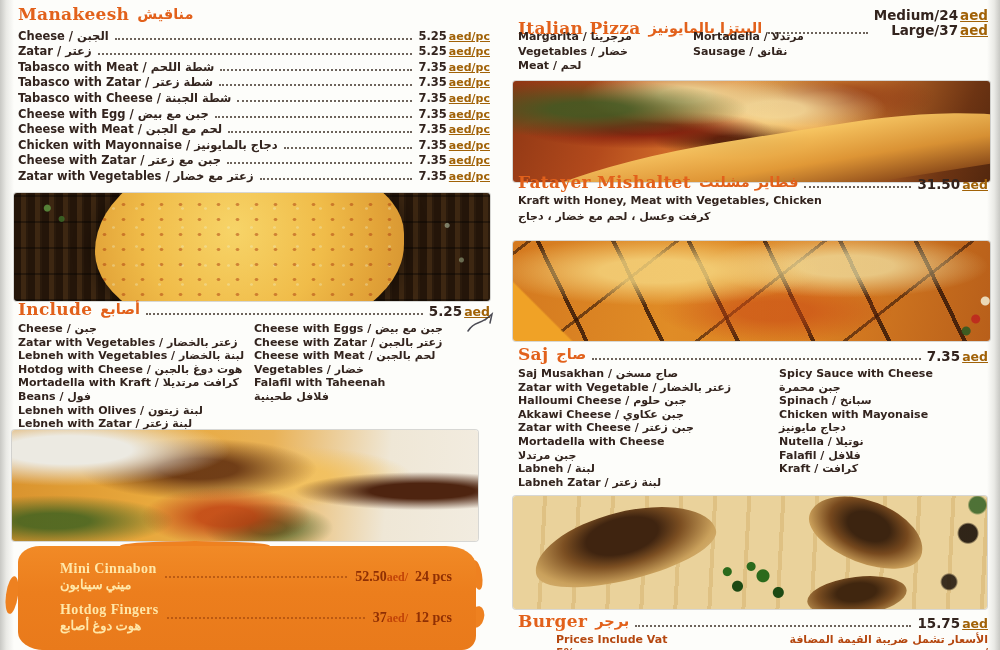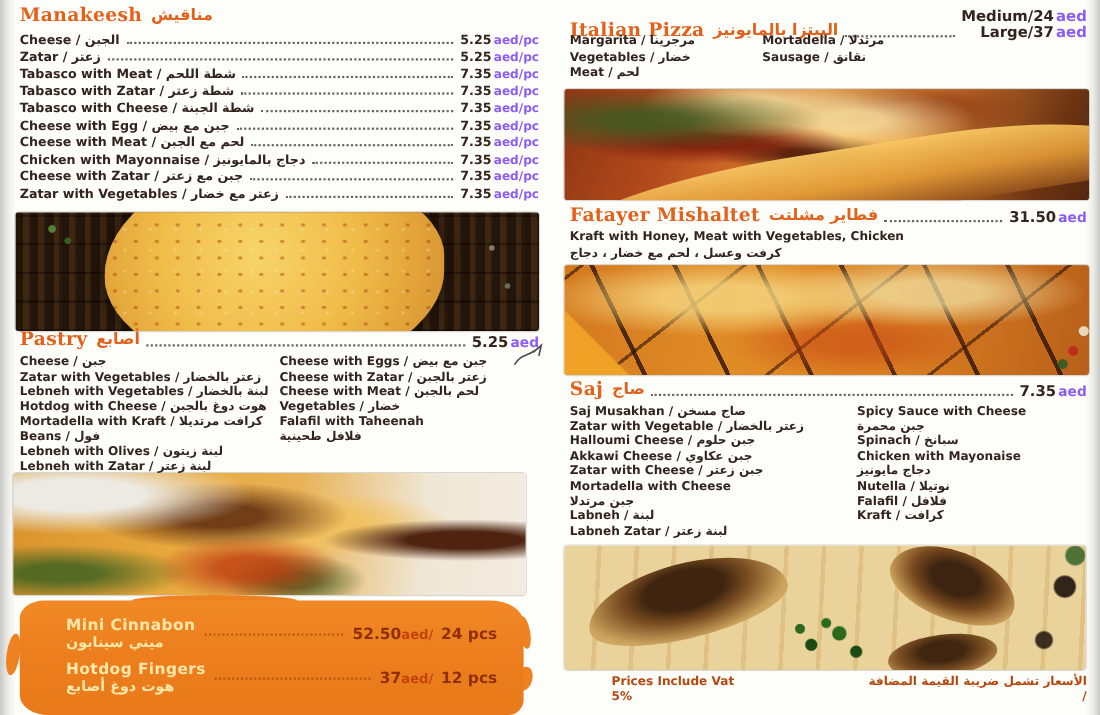--- a/index.html
+++ b/index.html
@@ -8,21 +8,21 @@
   .edge{position:absolute;top:0;height:650px;pointer-events:none;}
   .edge-left{left:0;width:14px;background:linear-gradient(90deg,#c8c8c4,#e9e9e5 45%,rgba(253,253,250,0));}
   .edge-right{right:0;width:13px;background:linear-gradient(270deg,#c8c8c4,#e9e9e5 45%,rgba(253,253,250,0));}
 
   .sec{position:absolute;}
   .sec-head{display:flex;align-items:flex-end;}
   .h-en{font-family:"DejaVu Serif",serif;font-weight:bold;font-size:17px;line-height:20px;color:#e2611b;letter-spacing:.3px;white-space:nowrap;}
   .h-ar{font-weight:bold;font-size:14.5px;line-height:19px;color:#e2611b;margin-left:8px;white-space:nowrap;}
   .leader{flex:1;border-bottom:2px dotted #6d635b;margin:0 6px 4px 6px;min-width:10px;}
   .num{font-weight:bold;font-style:normal;color:#33241e;}
-  .unit{font-style:normal;font-weight:bold;color:#8b5cf6;margin-left:2px;}
+  .unit{font-style:normal;font-weight:bold;color:#a16207;margin-left:2px;text-decoration:underline;}
   .head-price{white-space:nowrap;font-size:13px;}
   .head-price .num{font-size:13.5px;}
   .head-price .unit{font-size:12.5px;}
 
   .price-list{list-style:none;margin:3px 0 0;padding:0;}
   .price-row{display:flex;align-items:flex-end;height:15.6px;font-size:11.5px;font-weight:bold;}
   .price-row .item-name{white-space:nowrap;}
   .price-row .leader{margin-bottom:3px;}
   .price-row .price{white-space:nowrap;}
   .price-row .unit{font-size:11px;}
@@ -115,21 +115,21 @@
   
   .promo{position:absolute;left:18px;top:546px;width:458px;height:104px;
     background:linear-gradient(180deg,#f18a26,#ec7e1d 45%,#e97a1b);
     border-radius:22px 30px 14px 26px/16px 20px 14px 18px;}
   .splat{position:absolute;background:#ee8120;border-radius:50%;}
   .splat-1{left:6px;top:576px;width:12px;height:38px;transform:rotate(8deg);}
   .splat-2{left:472px;top:560px;width:10px;height:30px;transform:rotate(-10deg);}
   .splat-3{left:120px;top:541px;width:150px;height:10px;}
   .splat-4{left:40px;top:644px;width:90px;height:9px;}
   .splat-5{left:470px;top:606px;width:14px;height:22px;transform:rotate(14deg);}
-  .promo-inner{padding:15px 24px 0 42px;}
+  .promo-inner{padding:15px 24px 0 42px;font-family:Liberation Serif, serif;}
   .promo-row{display:flex;align-items:center;margin-bottom:9px;}
   .p-en{font-size:14px;font-weight:bold;color:#ffe7a8;letter-spacing:.4px;white-space:nowrap;}
   .p-ar{font-size:13px;font-weight:bold;color:#ffe7a8;white-space:nowrap;}
   .promo-leader{flex:1;border-bottom:2px dotted rgba(150,60,10,.55);margin:0 8px;min-width:20px;}
   .promo-price{white-space:nowrap;font-weight:bold;color:#8f2f04;font-size:14px;}
   .promo-price .unit2{font-style:normal;color:#c24408;font-size:12px;margin-top:10px;}
   .promo-price .qty{margin-left:7px;}
 
   .pen-mark{position:absolute;right:-4px;top:12px;opacity:.85;}
 
@@ -212,21 +212,21 @@
         </li>
       </ul>
   </section>
 
   <div class="photo ph-manakeesh">
     <div class="bread"></div>
   </div>
 
   <section class="sec" style="left:18px;top:299px;width:472px;">
     <div class="sec-head">
-      <span class="h-en">Pastry</span>
+      <span class="h-en">Include</span>
       <span class="h-ar">أصابع</span>
       <span class="leader"></span>
       <span class="head-price"><b class="num">5.25</b><i class="unit">aed</i></span>
     </div>
     <div class="cols">
       <ul class="col">
 
       <li class="plain-row">Cheese / جبن</li>
           <li class="plain-row">Zatar with Vegetables / زعتر بالخضار</li>
           <li class="plain-row">Lebneh with Vegetables / لبنة بالخضار</li>
@@ -303,21 +303,21 @@
       <li class="plain-row" style="height:14.5px;">Mortadella / مرتدلا</li>
           <li class="plain-row" style="height:14.5px;">Sausage / نقانق</li>
         </ul>
     </div>
   </section>
 
   <div class="photo ph-pizza">
     <div class="crust"></div>
   </div>
 
-  <section class="sec" style="left:518px;top:186px;width:470px;">
+  <section class="sec" style="left:518px;top:172px;width:470px;">
     <div class="sec-head">
       <span class="h-en">Fatayer Mishaltet</span>
       <span class="h-ar">فطاير مشلتت</span>
       <span class="leader"></span>
       <span class="head-price"><b class="num">31.50</b><i class="unit">aed</i></span>
     </div>
     <div class="desc">Kraft with Honey, Meat with Vegetables, Chicken</div>
     <div class="desc desc-ar">كرفت وعسل ، لحم مع خضار ، دجاج</div>
   </section>
 
@@ -358,18 +358,24 @@
   </section>
 
   <div class="photo ph-saj">
     <div class="wrap-a"></div>
     <div class="wrap-b"></div>
     <div class="wrap-c"></div>
     <div class="parsley"></div>
   </div>
 
   <section class="sec" style="left:518px;top:611px;width:470px;">
+    <div class="sec-head">
+      <span class="h-en">Burger</span>
+      <span class="h-ar">برجر</span>
+      <span class="leader"></span>
+      <span class="head-price"><b class="num">15.75</b><i class="unit">aed</i></span>
+    </div>
     <div class="note-row">
       <span>Prices Include Vat 5%</span>
       <span class="note-ar">الأسعار تشمل ضريبة القيمة المضافة /</span>
     </div>
   </section>
 </div>
 
 </body></html>

